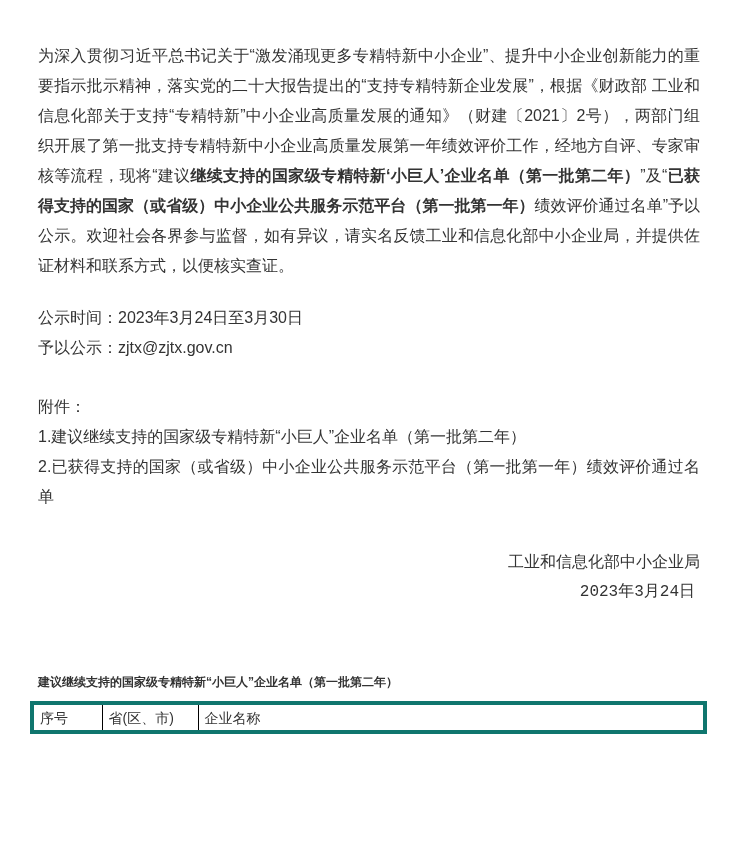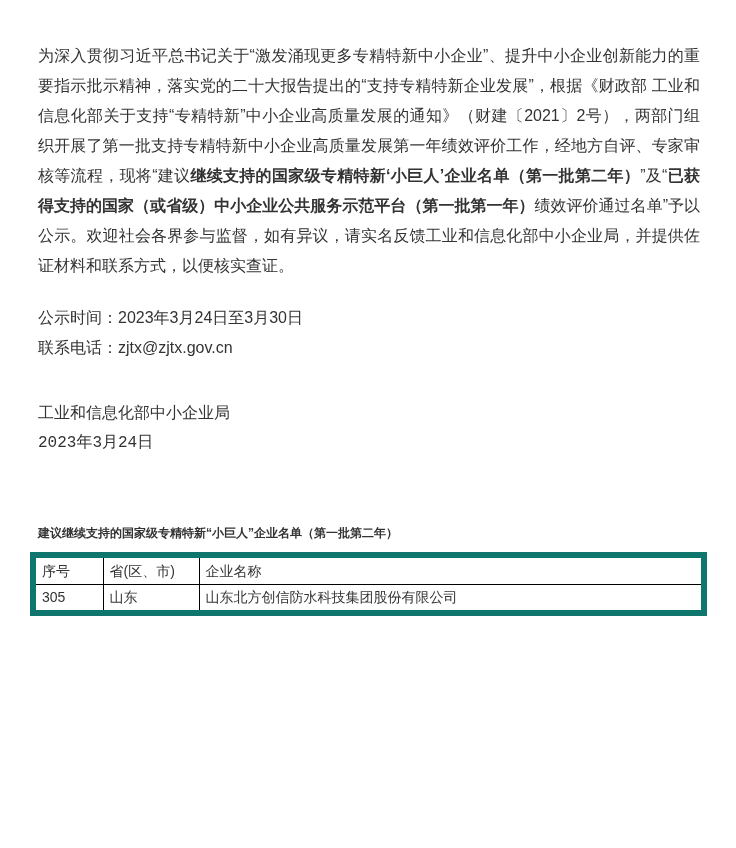--- a/index.html
+++ b/index.html
@@ -21,35 +21,36 @@
     margin: 0;
     text-align: justify;
     text-justify: inter-ideograph;
   }
   .bold { font-weight: 700; }
   .contact-block { margin-top: 22px; }
   .attachments-block { margin-top: 29px; }
   .attachments-block .para { text-align: justify; }
   .signature-block {
     margin-top: 35px;
+    text-align: right;
   }
   .sig-line { display: block; }
   .sig-date { padding-right: 5px; font-family: Liberation Mono, monospace; }
   .table-section { margin-top: 60px; }
   .table-title {
     margin: 0 0 4px 0;
     font-weight: 700;
     font-size: 12px;
   }
   table.roster {
     border-collapse: collapse;
     table-layout: fixed;
     width: 677px;
     margin-left: -8px;
-    border: 6px solid #0f766e;
+    border: 4px solid #0f766e;
   }
   table.roster th, table.roster td {
     border: 1px solid #000000;
     height: 29px;
     padding: 2px 4px 2px 6px;
     font-size: 14px;
     font-weight: 400;
     text-align: left;
     vertical-align: middle;
     line-height: 16px;
@@ -67,46 +68,46 @@
 
   <p class="para">
     <span>为深入贯彻习近平总书记关于“激发涌现更多专精特新中小企业”、提升中小企业创新能力的重要指示批示精神，落实党的二十大报告提出的“支持专精特新企业发展”，根据《财政部 工业和信息化部关于支持“专精特新”中小企业高质量发展的通知》（财建〔2021〕2号），两部门组织开展了第一批支持专精特新中小企业高质量发展第一年绩效评价工作，经地方自评、专家审核等流程，现将“建议</span><span class="bold">继续支持的国家级专精特新‘小巨人’企业名单（第一批第二年）</span><span>”及“</span><span class="bold">已获得支持的国家（或省级）中小企业公共服务示范平台（第一批第一年）</span><span>绩效评价通过名单”予以公示。欢迎社会各界参与监督，如有异议，请实名反馈工业和信息化部中小企业局，并提供佐证材料和联系方式，以便核实查证。</span>
   </p>
 
   <div class="contact-block">
     <div class="para">
       <span>公示时间：</span><span>2023年3月24日至3月30日</span>
     </div>
     <div class="para">
-      <span>联系电话：</span><span>zjtx@zjtx.gov.cn</span>
+      <span>予以公示：</span><span>zjtx@zjtx.gov.cn</span>
     </div>
   </div>
 
+  <div class="attachments-block">
+    <div class="para">附件：</div>
+    <div class="para">1.建议继续支持的国家级专精特新“小巨人”企业名单（第一批第二年）</div>
+    <div class="para">2.已获得支持的国家（或省级）中小企业公共服务示范平台（第一批第一年）绩效评价通过名单</div>
+  </div>
 
   <div class="signature-block">
     <span class="sig-line">工业和信息化部中小企业局</span>
     <span class="sig-line sig-date">2023年3月24日</span>
   </div>
 
   <div class="table-section">
     <p class="table-title">建议继续支持的国家级专精特新“小巨人”企业名单（第一批第二年）</p>
     <table class="roster">
       <colgroup>
         <col class="col-index">
         <col class="col-province">
         <col>
       </colgroup>
       <tbody>
           <tr>
         <th>序号</th>
         <th>省(区、市)</th>
         <th>企业名称</th>
       </tr>
-      <tr>
-        <td>305</td>
-        <td>山东</td>
-        <td>山东北方创信防水科技集团股份有限公司</td>
-      </tr>
     </tbody>
       </table>
   </div>
 
 </div>
 
 </body></html>

